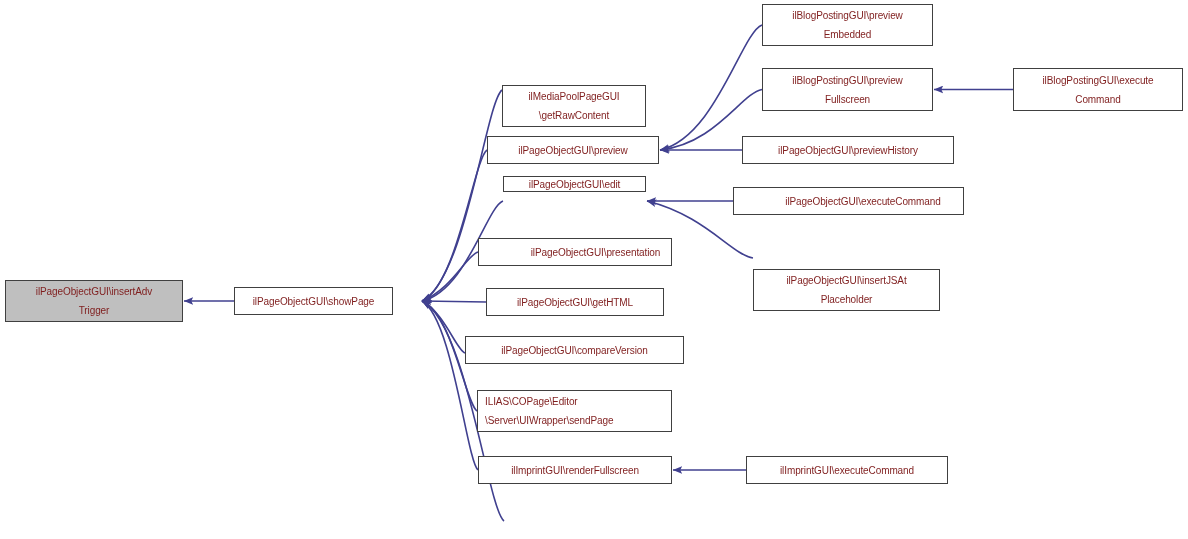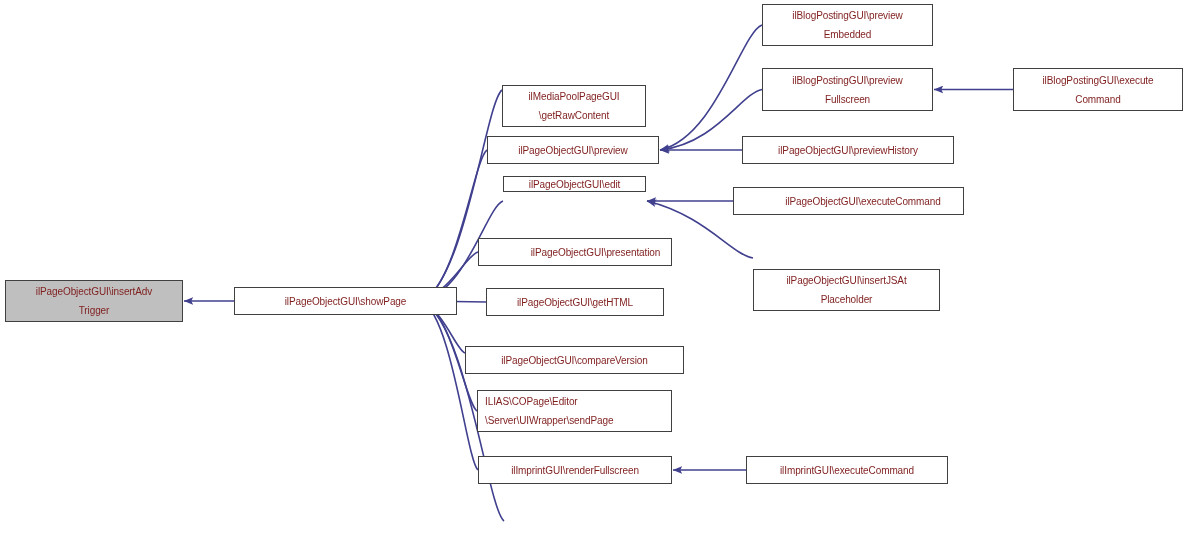--- a/index.html
+++ b/index.html
@@ -82,28 +82,28 @@
         <path d="M 742 150 L 660 150" marker-end="url(#arrowhead)" stroke="#40408f" stroke-width="1.6" fill="none"></path>
         <path d="M 733 201 L 647 201" marker-end="url(#arrowhead)" stroke="#40408f" stroke-width="1.6" fill="none"></path>
         <path d="M 753 258 C 731.6 254.58, 704.85 215.25, 647 201" marker-end="url(#arrowhead)" stroke="#40408f" stroke-width="1.6" fill="none"></path>
         <path d="M 746 470 L 673 470" marker-end="url(#arrowhead)" stroke="#40408f" stroke-width="1.6" fill="none"></path>
         <path d="M 1013 89.5 L 934 89.5" marker-end="url(#arrowhead)" stroke="#40408f" stroke-width="1.6" fill="none"></path>
       </g>
   </svg>
   <div id="node-layer">
       <div class="node highlight" style="left: 5px; top: 280px; width: 178px; height: 42px;"><span class="node-label">ilPageObjectGUI\insertAdv
 Trigger</span></div>
-      <div class="node thick" style="left: 234px; top: 287px; width: 223px; height: 28px;"><span class="node-label">ilPageObjectGUI\showPage</span></div>
+      <div class="node thick" style="left: 234px; top: 287px; width: 159px; height: 28px;"><span class="node-label">ilPageObjectGUI\showPage</span></div>
       <div class="node thick" style="left: 502px; top: 69px; width: 144px; height: 42px; margin-top: 16px;"><span class="node-label">ilMediaPoolPageGUI
 \getRawContent</span></div>
       <div class="node thick" style="left: 487px; top: 136px; width: 172px; height: 28px; justify-content: flex-end;"><span class="node-label">ilPageObjectGUI\preview</span></div>
       <div class="node thick" style="left: 503px; top: 176px; width: 143px; height: 16px;"><span class="node-label">ilPageObjectGUI\edit</span></div>
       <div class="node thick" style="left: 478px; top: 238px; width: 194px; height: 28px; padding-left: 44px;"><span class="node-label">ilPageObjectGUI\presentation</span></div>
       <div class="node thick" style="left: 486px; top: 288px; width: 178px; height: 28px;"><span class="node-label">ilPageObjectGUI\getHTML</span></div>
-      <div class="node thick" style="left: 465px; top: 346px; width: 219px; height: 28px;"><span class="node-label">ilPageObjectGUI\compareVersion</span></div>
+      <div class="node thick" style="left: 465px; top: 336px; width: 219px; height: 28px;"><span class="node-label">ilPageObjectGUI\compareVersion</span></div>
       <div class="node thick leftalign" style="left: 477px; top: 390px; width: 195px; height: 42px;"><span class="node-label">ILIAS\COPage\Editor
 \Server\UIWrapper\sendPage</span></div>
       <div class="node thick" style="left: 478px; top: 456px; width: 194px; height: 28px;"><span class="node-label">ilImprintGUI\renderFullscreen</span></div>
       <div class="node thick" style="left: 504px; top: 507px; width: 142px; height: 28px; margin-top: 43px;"><span class="node-label">ilImprintGUI\preview</span></div>
       <div class="node thick" style="left: 762px; top: 4px; width: 171px; height: 42px;"><span class="node-label">ilBlogPostingGUI\preview
 Embedded</span></div>
       <div class="node thick" style="left: 762px; top: 68px; width: 171px; height: 43px;"><span class="node-label">ilBlogPostingGUI\preview
 Fullscreen</span></div>
       <div class="node thick" style="left: 742px; top: 136px; width: 212px; height: 28px;"><span class="node-label">ilPageObjectGUI\previewHistory</span></div>
       <div class="node thick" style="left: 733px; top: 187px; width: 231px; height: 28px; padding-left: 32px;"><span class="node-label">ilPageObjectGUI\executeCommand</span></div>

